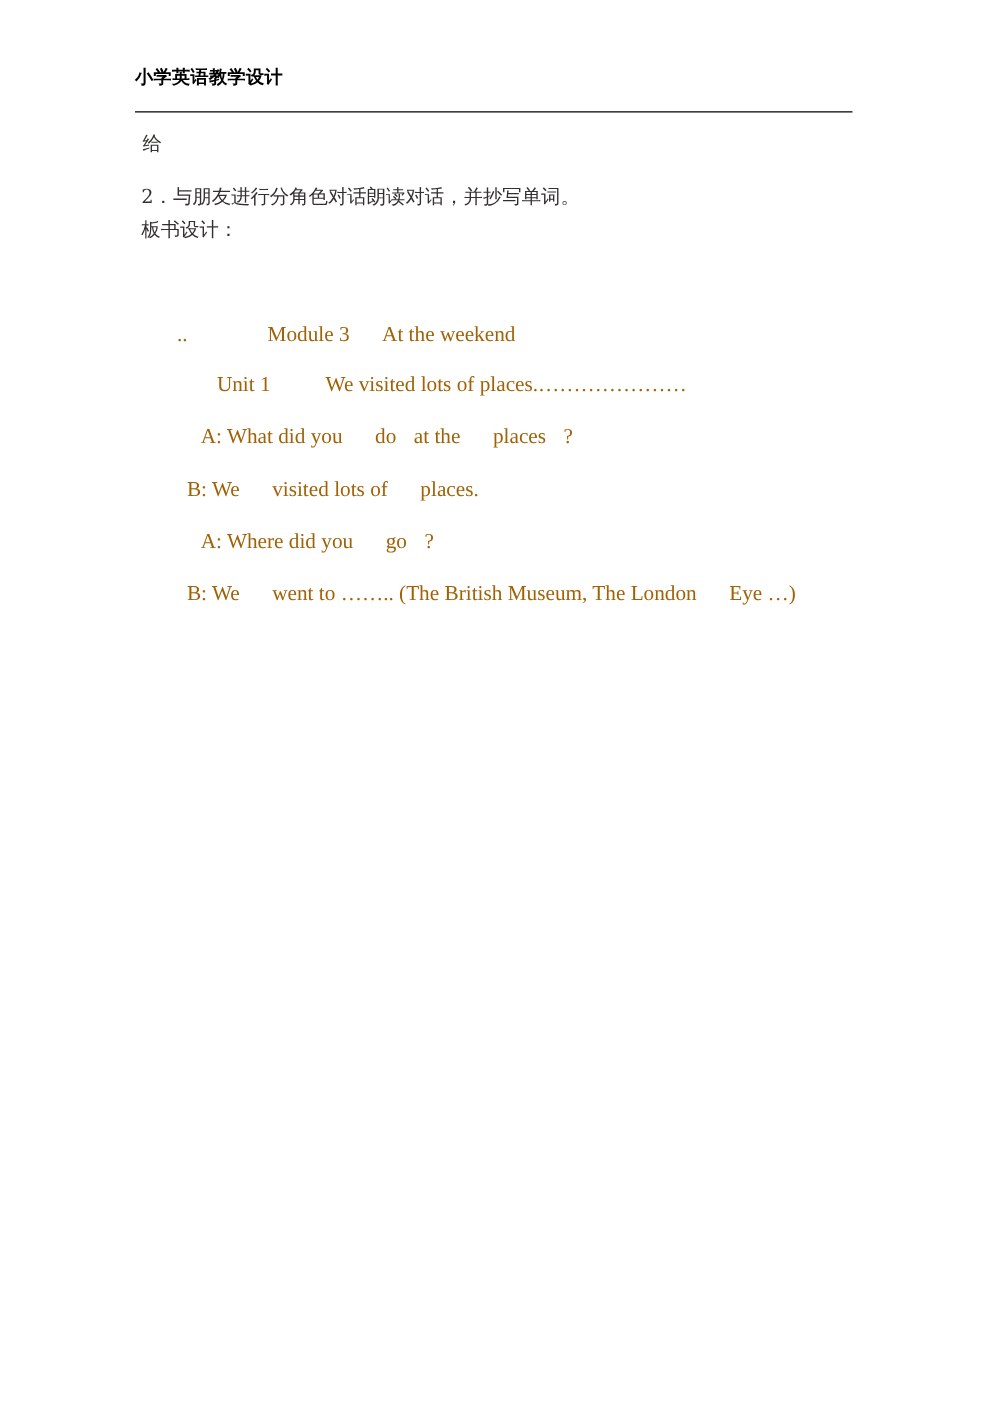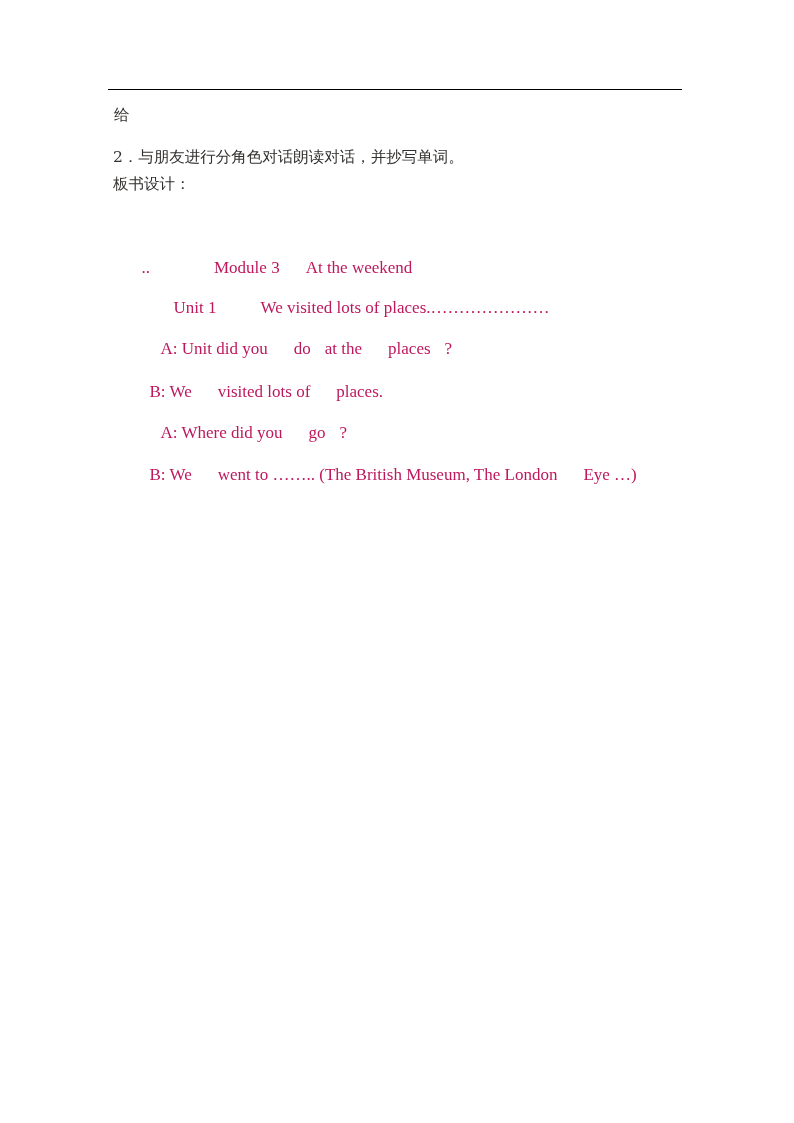--- a/index.html
+++ b/index.html
@@ -68,21 +68,21 @@
     font-family: "DejaVu Serif", "Liberation Serif", serif;
     font-size: 15.5px;
     line-height: 22px;
     color: #33312f;
   }
 
   .en-line {
     font-family: "Liberation Serif", "DejaVu Serif", serif;
     font-size: 17px;
     line-height: 24px;
-    color: #be185d;
+    color: #a16207;
   }
 
   .l-gei      { left: 114px; top: 104px; }
   .l-item2    { left: 113px; top: 146px; }
   .l-board    { left: 113px; top: 173px; }
 
   .l-module   { left: 116px; top: 232px; }
   .l-unit     { left: 148px; top: 272px; font-family: Liberation Serif, serif; }
   .l-a1       { left: 136px; top: 313px; }
   .l-b1       { left: 124px; top: 356px; }
@@ -92,40 +92,43 @@
   .gap-sm  { display: inline-block; width: 14px; }
   .gap-md  { display: inline-block; width: 26px; }
   .gap-lg  { display: inline-block; width: 44px; }
   .gap-xl  { display: inline-block; width: 64px; }
 </style>
 </head>
 <body>
 
 <div class="page">
 
+  <div class="doc-header">
+    <div class="doc-header-title">小学英语教学设计</div>
+  </div>
   <div class="header-rule"></div>
 
   <div class="body-block">
 
     <div class="line cn-line l-gei">给</div>
 
     <div class="line cn-line l-item2">2．与朋友进行分角色对话朗读对话，并抄写单词。</div>
 
     <div class="line cn-line l-board">板书设计：</div>
 
     <div class="line en-line l-module">
       <span>..</span><span class="gap-xl"></span><span>Module 3</span><span class="gap-md"></span><span>At the weekend</span>
     </div>
 
     <div class="line en-line l-unit">
       <span>Unit 1</span><span class="gap-lg"></span><span>We visited lots of places.…………………</span>
     </div>
 
     <div class="line en-line l-a1">
-      <span>A: Unit did you</span><span class="gap-md"></span><span>do</span><span class="gap-sm"></span><span>at the</span><span class="gap-md"></span><span>places</span><span class="gap-sm"></span><span>?</span>
+      <span>A: What did you</span><span class="gap-md"></span><span>do</span><span class="gap-sm"></span><span>at the</span><span class="gap-md"></span><span>places</span><span class="gap-sm"></span><span>?</span>
     </div>
 
     <div class="line en-line l-b1">
       <span>B: We</span><span class="gap-md"></span><span>visited lots of</span><span class="gap-md"></span><span>places.</span>
     </div>
 
     <div class="line en-line l-a2">
       <span>A: Where did you</span><span class="gap-md"></span><span>go</span><span class="gap-sm"></span><span>?</span>
     </div>
 

